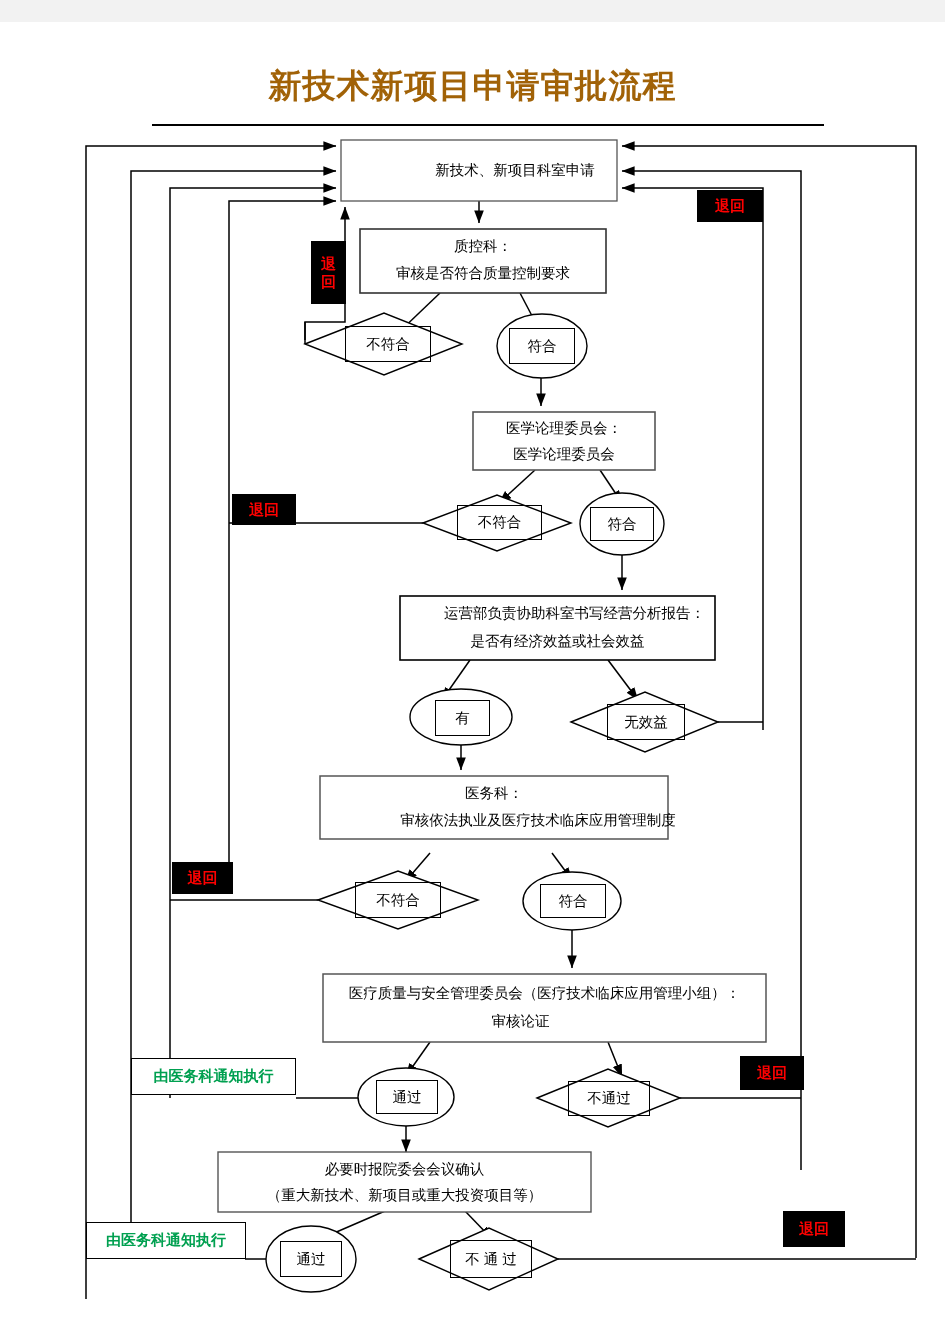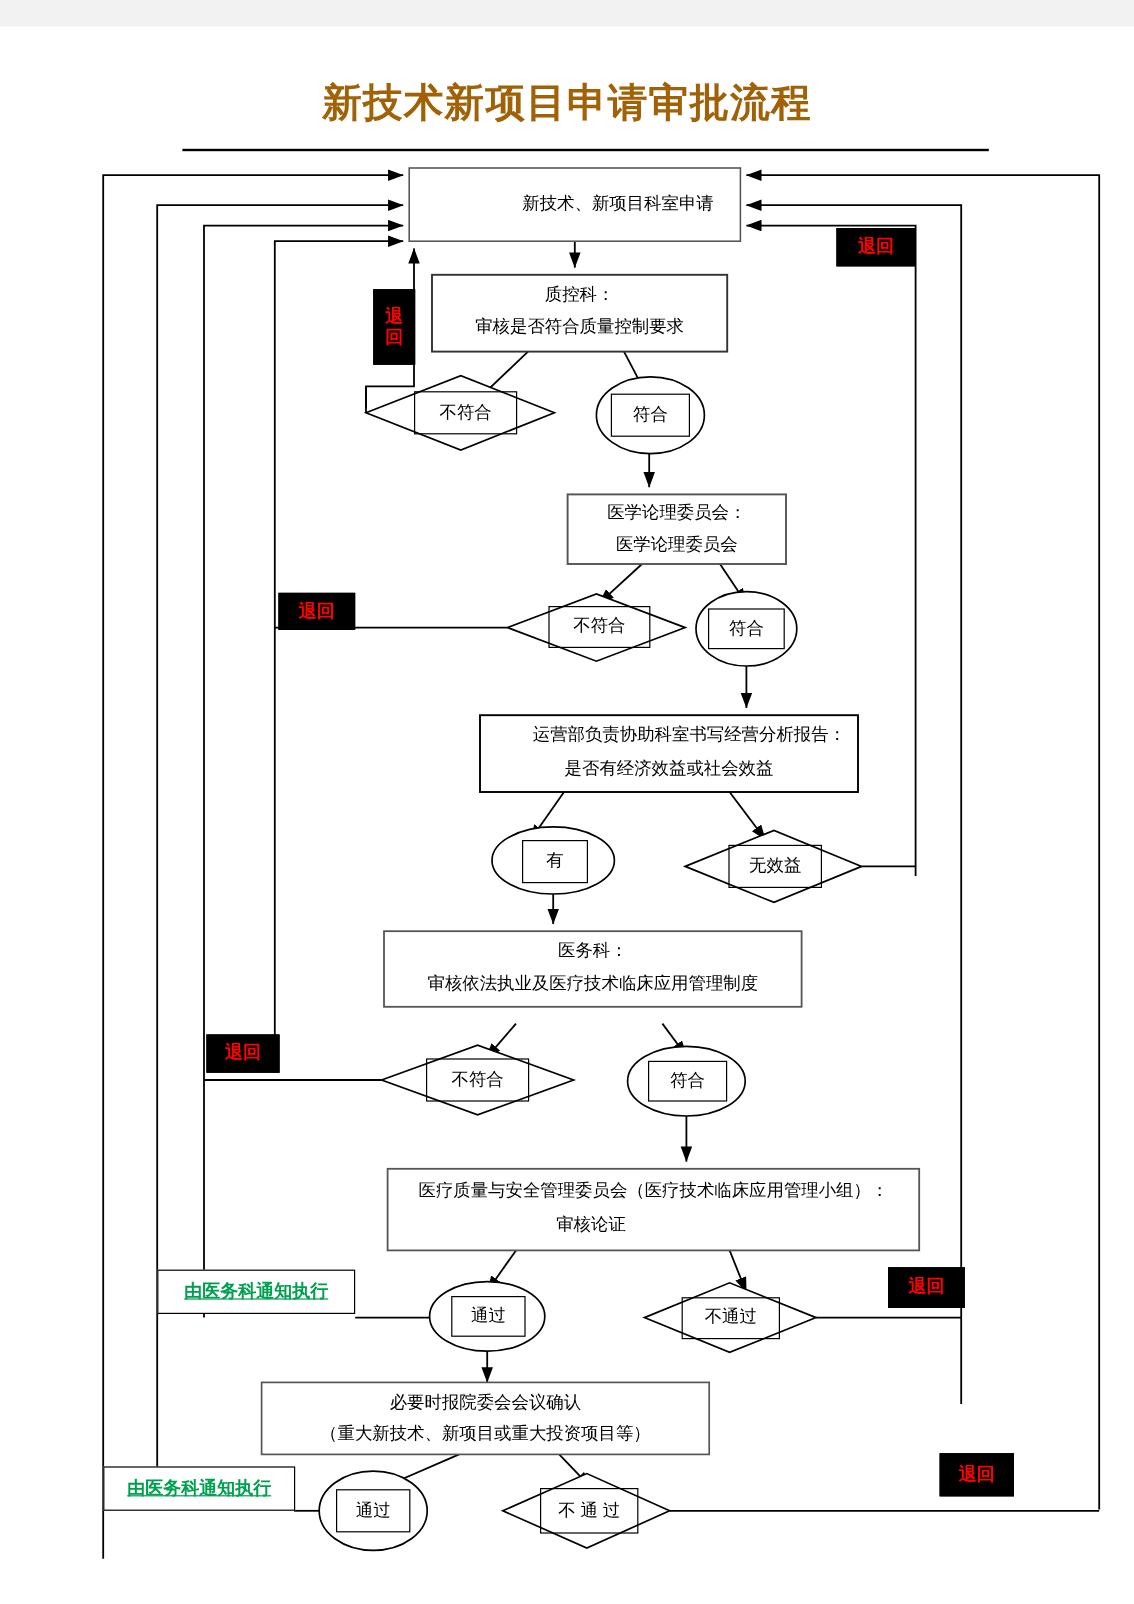--- a/index.html
+++ b/index.html
@@ -47,21 +47,20 @@
     font-family:"Liberation Sans","DejaVu Sans",sans-serif;
   }
   .retbox.vert{flex-direction:column;}
   .notifybox{
     position:absolute;
     display:flex;align-items:center;justify-content:center;
     color:#00a050;font-weight:bold;font-size:15px;
     background:#fff;border:1px solid #000;
     box-sizing:border-box;
     font-family:"Liberation Sans","DejaVu Sans",sans-serif;
-    text-decoration:underline;
   }
   .innerrect{position:absolute;box-sizing:border-box;border:1.4px solid #000;background:transparent;}
 </style>
 </head>
 <body>
 
 <div id="page">
 
   <div id="page-top-band"></div>
 
@@ -204,27 +203,27 @@
   <div class="nodeLabel dec" style="left:457px;top:505px;width:85px;height:35px;">不符合</div>
   <div class="nodeLabel dec" style="left:590px;top:507px;width:64px;height:34px;">符合</div>
 
   <div class="nodeLabel proc" style="left:400px;top:600px;width:315px;height:27px;margin-left:17px;">运营部负责协助科室书写经营分析报告：</div>
   <div class="nodeLabel proc" style="left:400px;top:627px;width:315px;height:28px;">是否有经济效益或社会效益</div>
 
   <div class="nodeLabel dec" style="left:435px;top:700px;width:55px;height:36px;">有</div>
   <div class="nodeLabel dec" style="left:607px;top:704px;width:78px;height:36px;">无效益</div>
 
   <div class="nodeLabel proc" style="left:320px;top:780px;width:348px;height:26px;">医务科：</div>
-  <div class="nodeLabel proc" style="left:320px;top:806px;width:348px;height:28px;">审核依法执业及医疗技术临床应用管理制度</div>
+  <div class="nodeLabel proc" style="left:320px;top:806px;width:348px;height:28px;padding-left:44px;">审核依法执业及医疗技术临床应用管理制度</div>
 
   <div class="nodeLabel dec" style="left:355px;top:882px;width:86px;height:36px;">不符合</div>
   <div class="nodeLabel dec" style="left:540px;top:884px;width:66px;height:34px;">符合</div>
 
   <div class="nodeLabel proc" style="left:323px;top:980px;width:443px;height:27px;">医疗质量与安全管理委员会（医疗技术临床应用管理小组）：</div>
-  <div class="nodeLabel proc" style="left:308px;top:1007px;width:369px;height:28px;text-align:center;">审核论证</div>
+  <div class="nodeLabel proc" style="left:336px;top:1007px;width:369px;height:28px;text-align:center;">审核论证</div>
 
   <div class="nodeLabel dec" style="left:376px;top:1080px;width:62px;height:34px;">通过</div>
   <div class="nodeLabel dec" style="left:568px;top:1081px;width:82px;height:35px;">不通过</div>
 
   <div class="nodeLabel proc" style="left:218px;top:1156px;width:373px;height:26px;">必要时报院委会会议确认</div>
   <div class="nodeLabel proc" style="left:218px;top:1182px;width:373px;height:27px;">（重大新技术、新项目或重大投资项目等）</div>
 
   <div class="nodeLabel dec" style="left:280px;top:1241px;width:62px;height:36px;">通过</div>
   <div class="nodeLabel dec" style="left:450px;top:1240px;width:82px;height:38px;">不 通 过</div>
 

